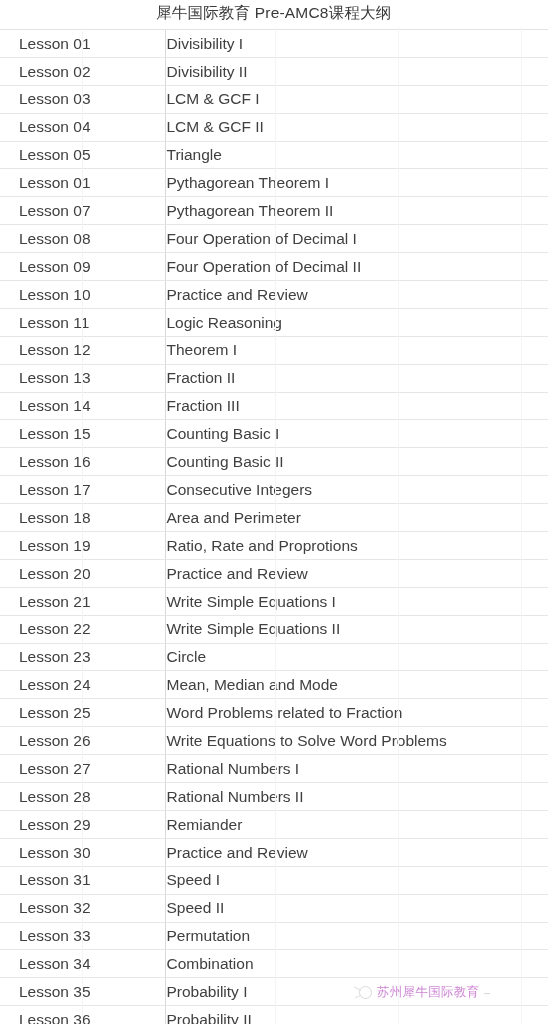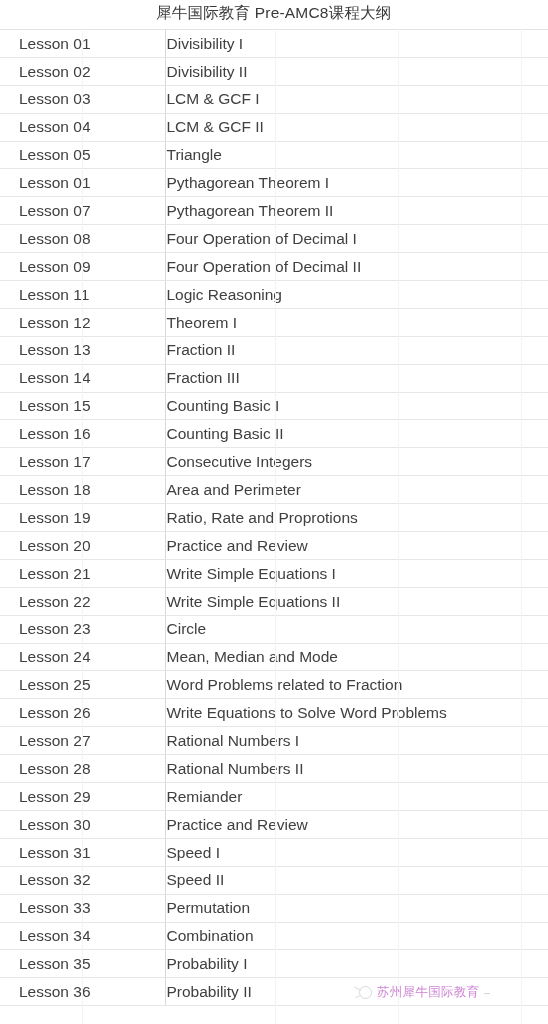--- a/index.html
+++ b/index.html
@@ -170,20 +170,24 @@
       </tr>
       <tr class="data-row">
         <td class="cell-lesson">Lesson 08</td>
         <td class="cell-topic">Four Operation of Decimal I</td>
       </tr>
       <tr class="data-row">
         <td class="cell-lesson">Lesson 09</td>
         <td class="cell-topic">Four Operation of Decimal II</td>
       </tr>
       <tr class="data-row">
+        <td class="cell-lesson">Lesson 10</td>
+        <td class="cell-topic">Practice and Review</td>
+      </tr>
+      <tr class="data-row">
         <td class="cell-lesson">Lesson 11</td>
         <td class="cell-topic">Logic Reasoning</td>
       </tr>
       <tr class="data-row">
         <td class="cell-lesson">Lesson 12</td>
         <td class="cell-topic">Theorem I</td>
       </tr>
       <tr class="data-row">
         <td class="cell-lesson">Lesson 13</td>
         <td class="cell-topic">Fraction II</td>

